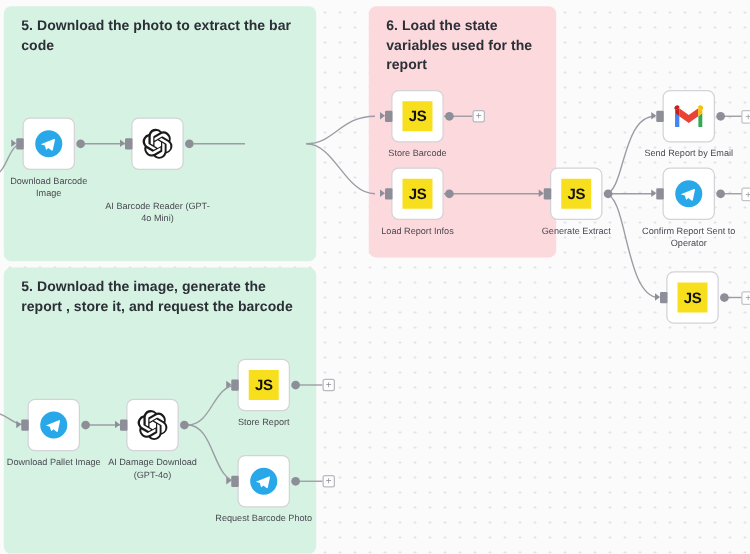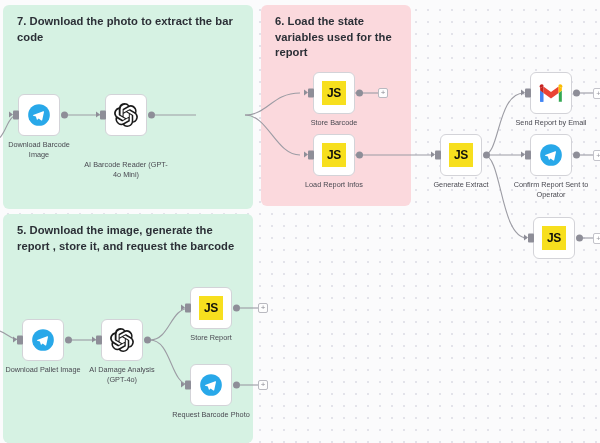--- a/index.html
+++ b/index.html
@@ -19,21 +19,21 @@
     background-position:2px 4px;
     overflow:hidden;
   }
   
   .panel{
     position:absolute;
     border-radius:6px;
     box-sizing:border-box;
   }
   .panel.green{ background:#d6f2e3; }
-  .panel.pink { background:#fbd9dd; }
+  .panel.pink { background:#fbd9dd;margin-left:34px; }
   .panel-title{
     position:absolute;
     left:14px; top:9px;
     font-size:11.2px;
     font-weight:bold;
     line-height:15.5px;
     color:#2b2f36;
     letter-spacing:0.05px;
   }
   .panel.p4 .panel-title{ width:232px; }
@@ -123,21 +123,21 @@
     box-sizing:border-box;
     font-size:8px;line-height:9px;text-align:center;color:#9a9aa2;
   }
 </style>
 </head>
 <body>
 
 <div id="canvas">
 
   <div class="panel green p4" style="left:3px;top:5px;width:250px;height:204px;">
-    <div class="panel-title">7. Download the photo to extract the bar code</div>
+    <div class="panel-title">5. Download the photo to extract the bar code</div>
   </div>
 
   <div class="panel green p5" style="left:3px;top:214px;width:250px;height:229px;">
     <div class="panel-title">5. Download the image, generate the report , store it, and request the barcode</div>
   </div>
 
   <div class="panel pink p6" style="left:261px;top:5px;width:150px;height:201px;">
     <div class="panel-title">6. Load the state variables used for the report</div>
   </div>
 
@@ -296,21 +296,21 @@
   </div>
 
   <div class="nw-wrap" style="left:101px;top:319px;">
     <div class="node">
       <span class="port-in"></span>
       <svg class="ico" viewBox="0 0 24 24">
         <path fill="#1a1a1a" d="M21.5 10.1a5.5 5.5 0 0 0-.5-4.5 5.6 5.6 0 0 0-6-2.7A5.5 5.5 0 0 0 10.8 1 5.6 5.6 0 0 0 5.5 4.8a5.5 5.5 0 0 0-3.7 2.7 5.6 5.6 0 0 0 .7 6.5 5.5 5.5 0 0 0 .5 4.5 5.6 5.6 0 0 0 6 2.7A5.5 5.5 0 0 0 13.2 23a5.6 5.6 0 0 0 5.3-3.8 5.5 5.5 0 0 0 3.7-2.7 5.6 5.6 0 0 0-.7-6.4zm-8.3 11.6a4.1 4.1 0 0 1-2.6-1l.1-.1 4.4-2.5a.7.7 0 0 0 .4-.6v-6.2l1.8 1.1v5.1a4.2 4.2 0 0 1-4.1 4.2zM4.3 17.9a4.1 4.1 0 0 1-.5-2.8v.2l4.3 2.5a.7.7 0 0 0 .7 0l5.4-3.1v2.1l-4.5 2.6a4.2 4.2 0 0 1-5.4-1.5zM3.2 8.4a4.1 4.1 0 0 1 2.1-1.8v5.2a.7.7 0 0 0 .4.6l5.3 3.1-1.8 1-4.4-2.6a4.2 4.2 0 0 1-1.6-5.5zm15.3 3.6l-5.4-3.2 1.8-1 4.4 2.6a4.1 4.1 0 0 1-.6 7.5v-5.3a.7.7 0 0 0-.2-.6zm1.8-2.7l-.1-.1-4.3-2.5a.7.7 0 0 0-.7 0L9.8 9.8V7.7l4.5-2.6a4.1 4.1 0 0 1 6.1 4.2zM8.8 13l-1.8-1V6.8a4.1 4.1 0 0 1 6.8-3.2l-.1.1-4.4 2.5a.7.7 0 0 0-.4.6zm1-2.1L12.2 9.5l2.4 1.4v2.8l-2.4 1.4-2.4-1.4z"></path>
       </svg>
       <span class="port-out"></span>
     </div>
-    <div class="node-label" style="width:76px;">AI Damage Analysis (GPT-4o)</div>
+    <div class="node-label" style="width:76px;">AI Damage Download (GPT-4o)</div>
   </div>
 
   <div class="nw-wrap" style="left:190px;top:287px;">
     <div class="node">
       <span class="port-in"></span>
       <div class="ico-js">
         <span>JS</span>
       </div>
       <span class="port-out"></span>
     </div>

